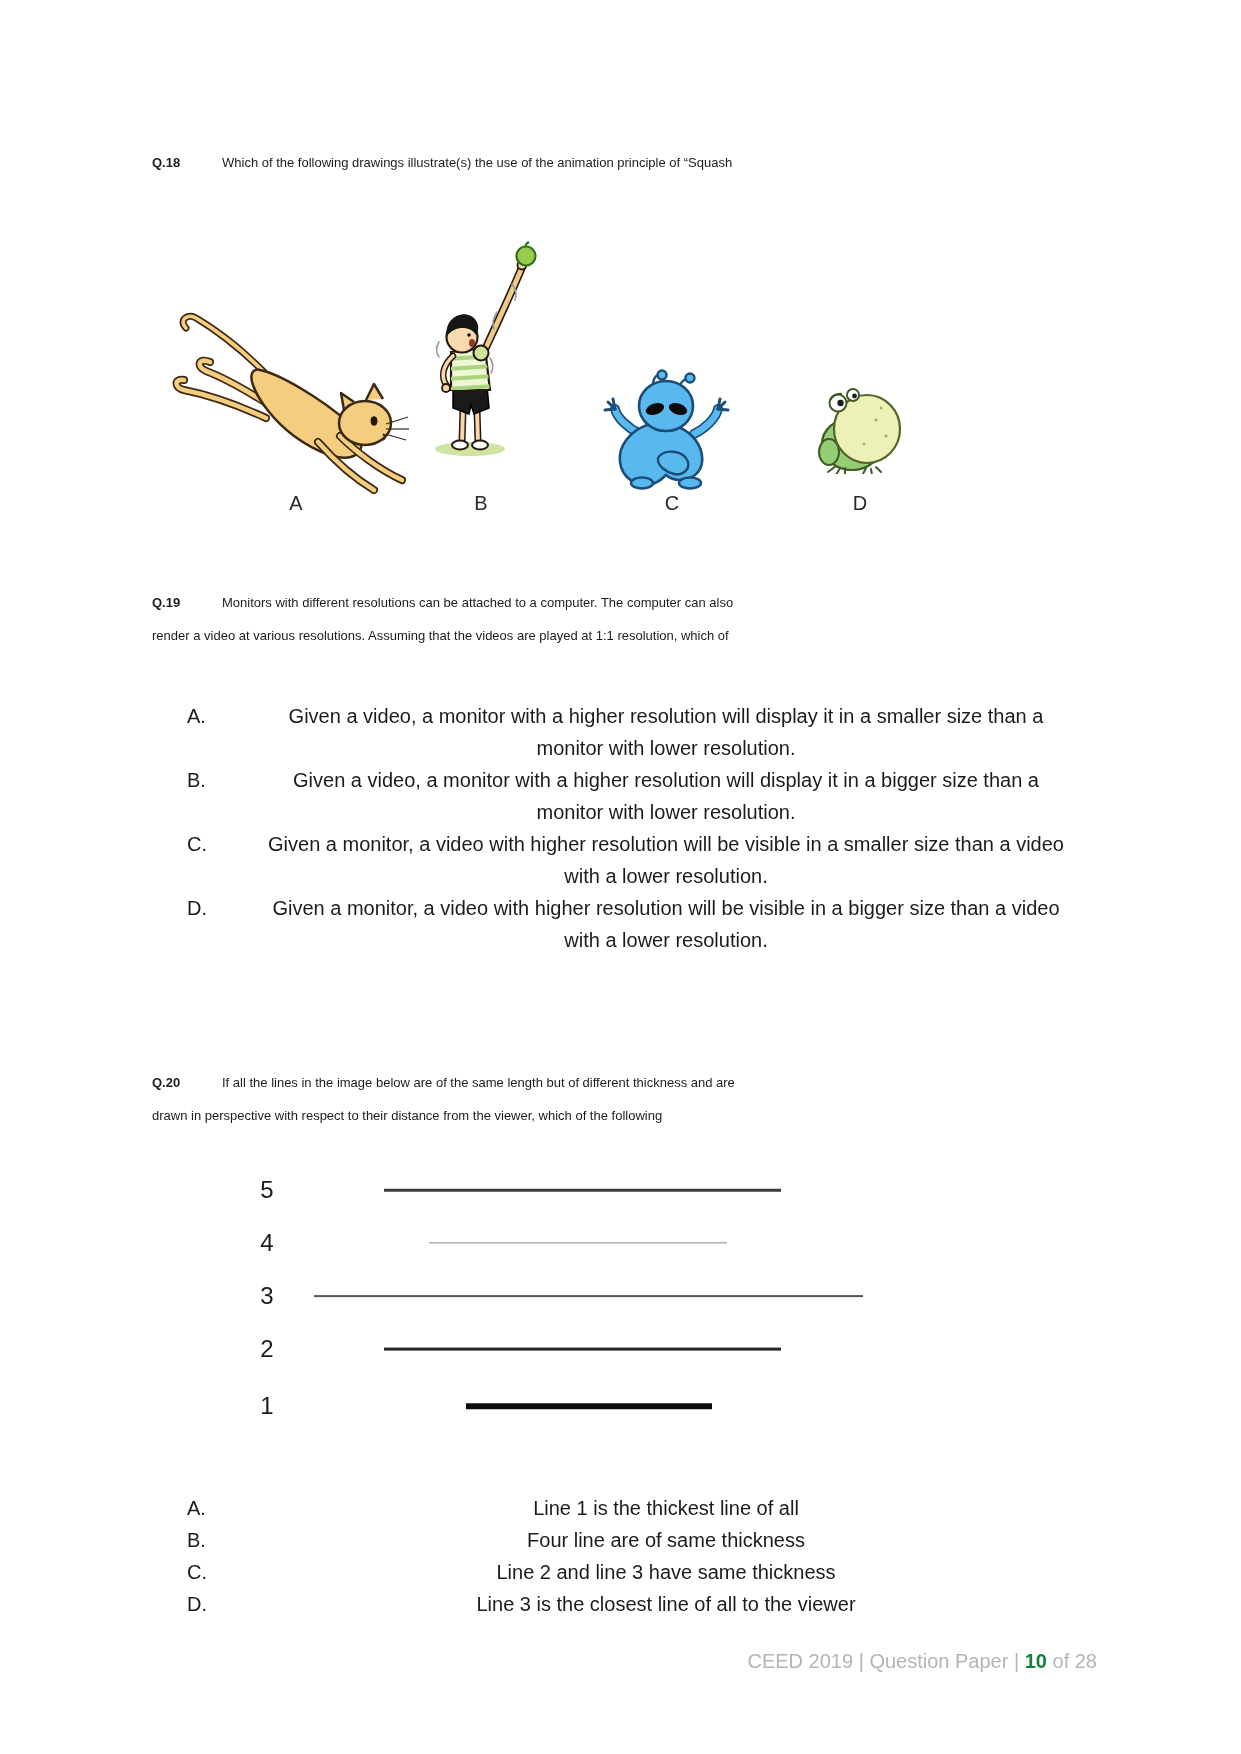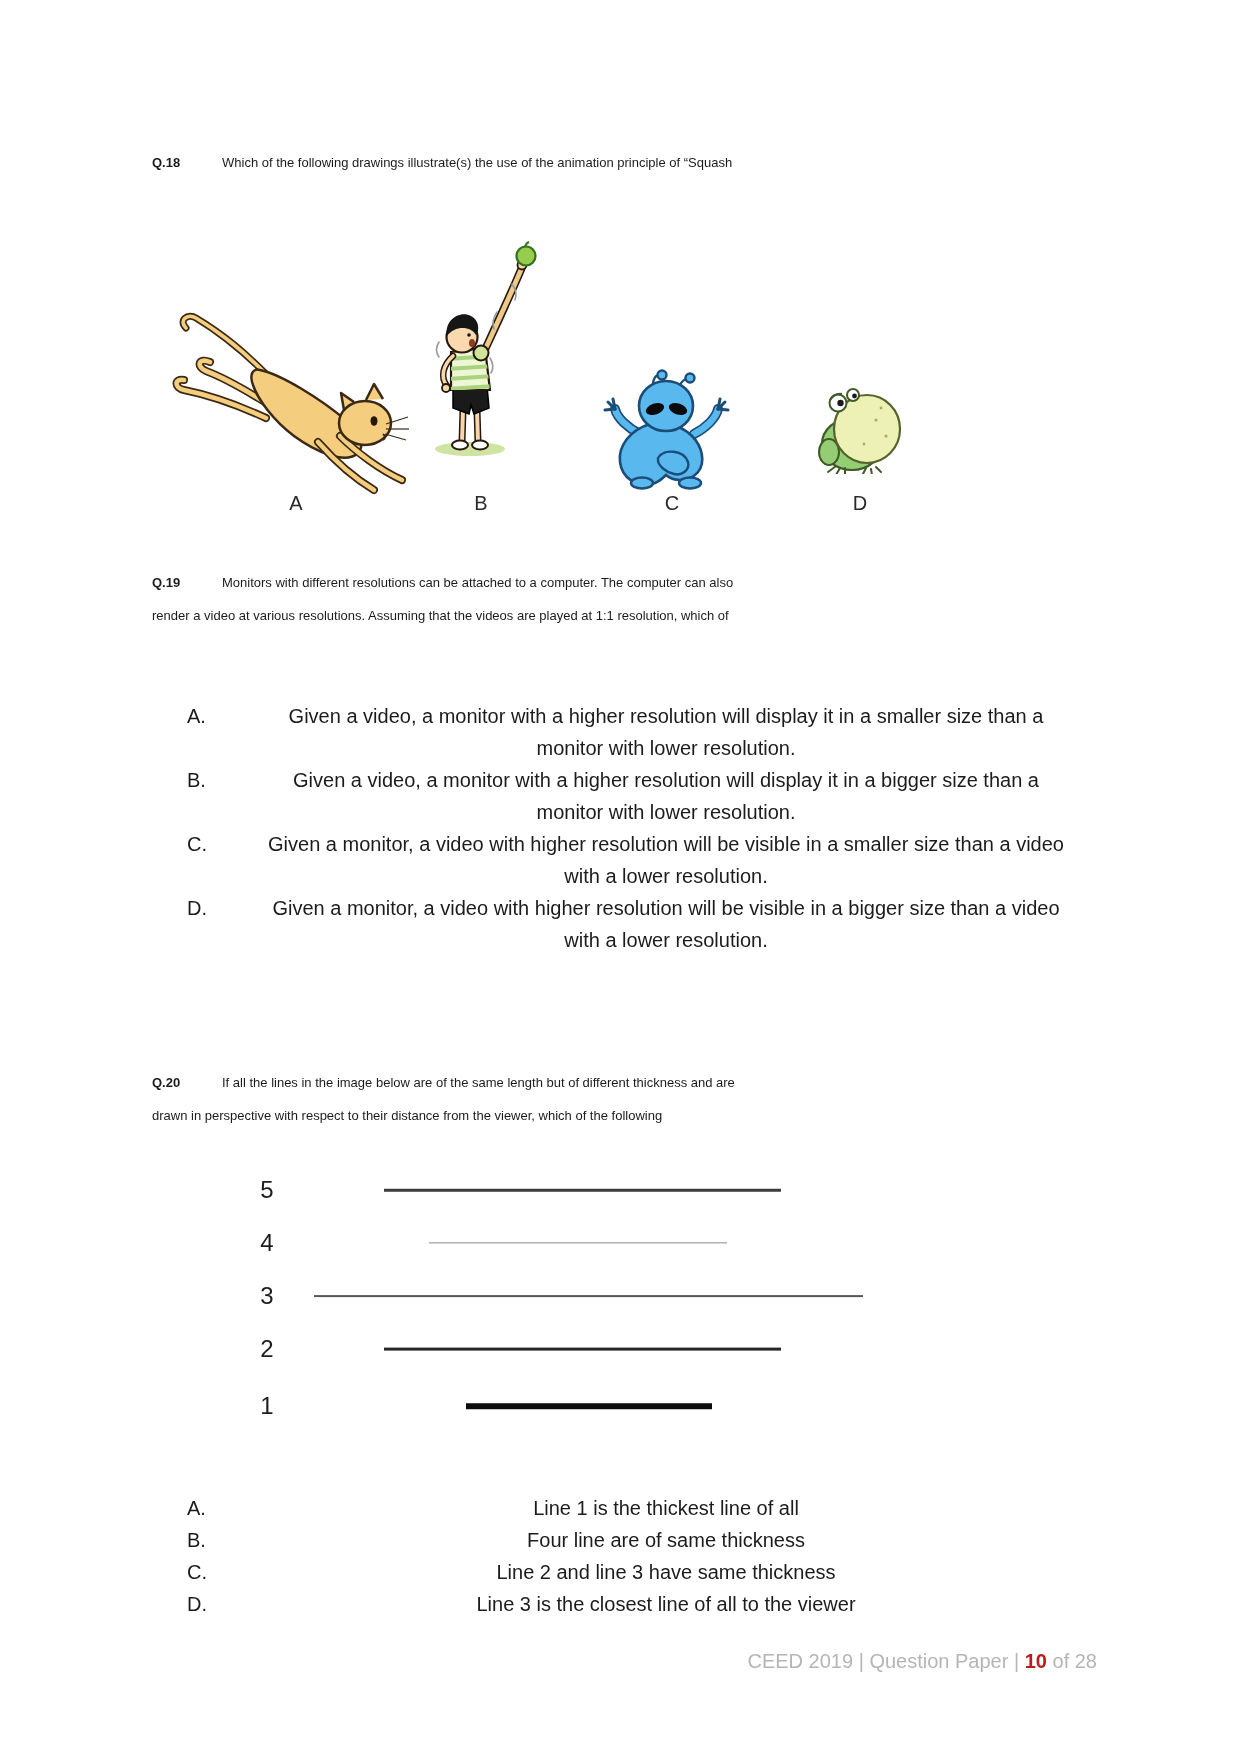--- a/index.html
+++ b/index.html
@@ -32,21 +32,21 @@
   .fig-label.ld{left:845px;}
   .diagram{position:absolute;left:0;top:0;width:100%;height:100%;pointer-events:none;}
   .diag-row{position:absolute;left:0;width:100%;height:0;}
   .diag-num{position:absolute;transform:translateY(-50%);width:30px;text-align:center;
             font-size:24px;color:#1c1c1c;}
   .diag-line{position:absolute;transform:translateY(-50%);}
   .footer{
     position:absolute;top:1650px;right:144px;
     font-size:20px;color:#b5b5b5;white-space:nowrap;
   }
-  .footer b{color:#b91c1c;}
+  .footer b{color:#15803d;}
 </style>
 </head>
 <body>
 
 <div class="page">
 
   <div class="qblock" style="top:146px;">
     <div class="qline">
       <span class="qnum">Q.18</span><span>Which of the following drawings illustrate(s) the use of the animation principle of “Squash</span>
     </div>
@@ -191,21 +191,21 @@
       <circle cx="40.5" cy="14" r="2.4" fill="#1a1a1a"></circle>
       <path d="M16,18 q4,-7 12,-6" stroke="#3f5a26" stroke-width="2" fill="none"></path>
     </svg>
   </div>
 
   <div class="fig-label la">A</div>
   <div class="fig-label lb">B</div>
   <div class="fig-label lc">C</div>
   <div class="fig-label ld">D</div>
 
-  <div class="qblock" style="top:566px;">
+  <div class="qblock" style="top:586px;">
     <div class="qline">
       <span class="qnum">Q.19</span><span>Monitors with different resolutions can be attached to a computer. The computer can also</span>
     </div>
     <div class="qline">render a video at various resolutions. Assuming that the videos are played at 1:1 resolution, which of</div>
   </div>
 
   <div class="opts" style="top:700px;">
     <div class="opt">
       <span class="opt-letter">A.</span>
       <div class="opt-text">

